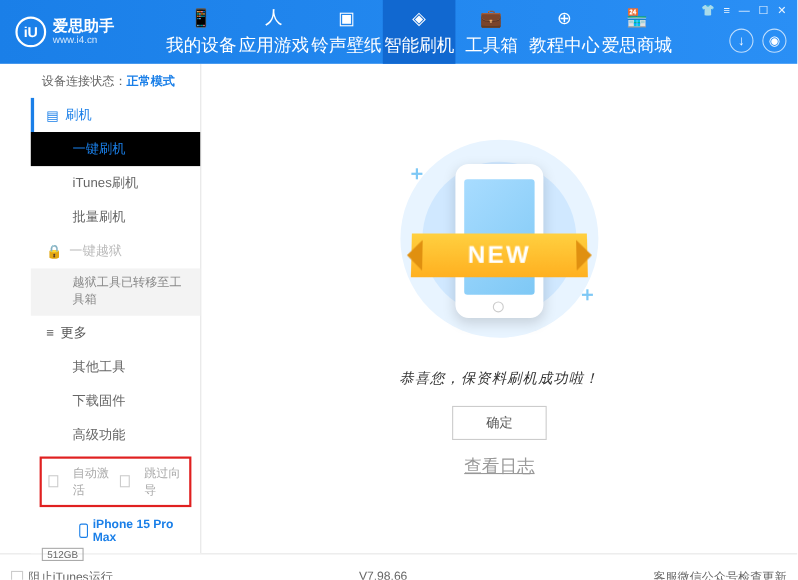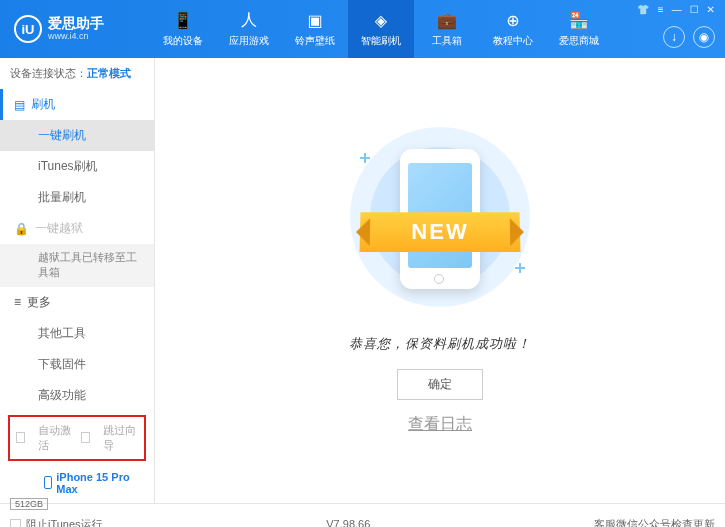--- a/index.html
+++ b/index.html
@@ -9,38 +9,38 @@
 .logo-area { display: flex; align-items: center; padding: 0 14px; width: 150px; }
 .logo-circle { width: 28px; height: 28px; border: 2px solid #fff; border-radius: 50%; display: flex; align-items: center; justify-content: center; font-weight: bold; font-size: 13px; margin-right: 6px; }
 .logo-text { display: flex; flex-direction: column; line-height: 1.1; }
 .logo-title { font-size: 14px; font-weight: bold; }
 .logo-sub { font-size: 9px; opacity: 0.8; }
 
 .nav-tabs { display: flex; height: 100%; }
 .nav-tab { width: 66px; display: flex; flex-direction: column; align-items: center; justify-content: center; cursor: pointer; gap: 4px; }
 .nav-tab.active { background: #1168d0; }
 .nav-icon { width: 20px; height: 20px; display: flex; align-items: center; justify-content: center; font-size: 16px; }
-.nav-label { font-size: 10px; }
+.nav-label { font-size: 16px; }
 
 .header-right { position: absolute; right: 10px; top: 0; height: 100%; display: flex; flex-direction: column; justify-content: space-between; padding: 4px 0; align-items: flex-end; }
 .win-controls { display: flex; gap: 8px; font-size: 10px; align-items: center; }
 .win-btn { cursor: pointer; opacity: 0.9; }
 .circle-btns { display: flex; gap: 8px; padding-bottom: 6px; }
 .circle-btn { width: 22px; height: 22px; border: 1.5px solid rgba(255,255,255,0.7); border-radius: 50%; display: flex; align-items: center; justify-content: center; cursor: pointer; font-size: 12px; }
 
 .body-area { display: flex; height: calc(100% - 58px - 24px); }
-.sidebar { width: 155px; border-right: 1px solid #e5e5e5; display: flex; flex-direction: column; background: #fff; }
+.sidebar { width: 155px; border-right: 1px solid #e5e5e5; display: flex; flex-direction: column; background: #fff; margin-left: 28px; }
 .status-line { padding: 8px 10px; font-size: 11px; color: #666; }
 .status-val { color: #1a7fe8; font-weight: bold; }
 
 .side-section { font-size: 12px; }
 .side-header { display: flex; align-items: center; padding: 7px 14px; color: #555; cursor: pointer; gap: 6px; }
 .side-header.active-h { border-left: 3px solid #1a7fe8; color: #1a7fe8; padding-left: 11px; }
 .side-item { padding: 7px 14px 7px 38px; color: #666; cursor: pointer; }
-.side-item.active { background: #e5e5e5; color: #1a7fe8; }
+.side-item.active { background: #000000; color: #1a7fe8; }
 .side-item.gray-box { background: #f3f3f3; color: #888; padding: 6px 14px 6px 38px; line-height: 1.4; font-size: 11px; }
 .side-lock { color: #bbb; }
 
 .checkbox-area { border: 2px solid #e02020; margin: 4px 8px; padding: 6px; display: flex; gap: 8px; align-items: center; color: #aaa; font-size: 11px; }
 .checkbox-area .cb { display: flex; align-items: center; gap: 13px; }
 .cb-box { width: 11px; height: 11px; border: 1px solid #ccc; }
 
 .device-info { padding: 6px 10px; font-size: 11px; }
 .device-name { color: #1a7fe8; font-weight: bold; display: flex; align-items: center; gap: 4px; padding-left: 34px; }
 .device-phone-icon { width: 9px; height: 13px; border: 1.5px solid #1a7fe8; border-radius: 2px; }

